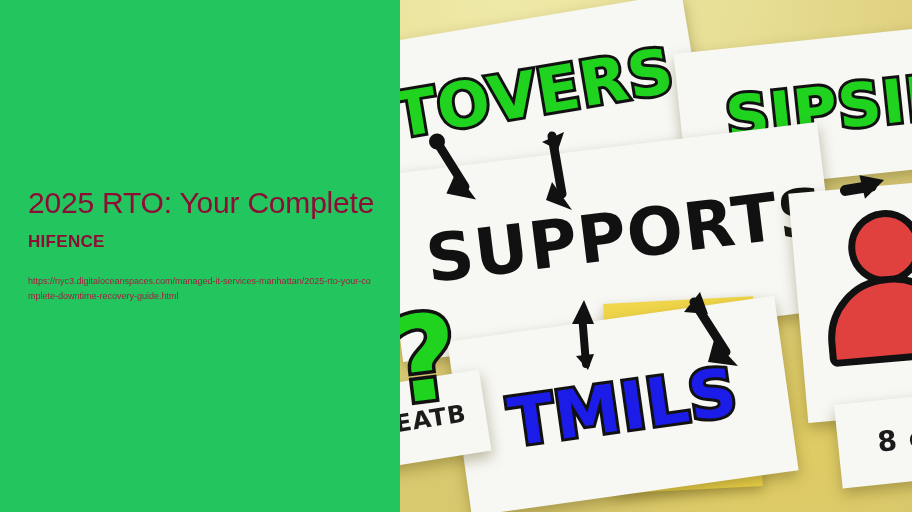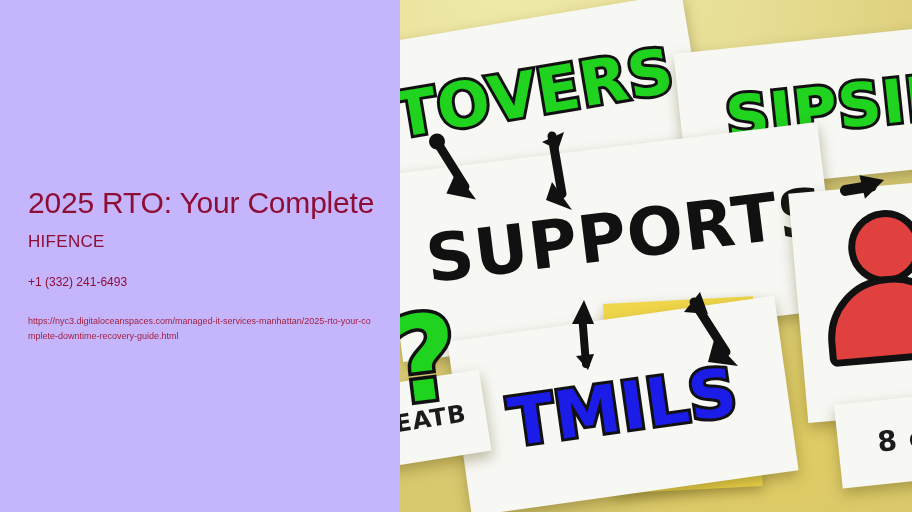--- a/index.html
+++ b/index.html
@@ -9,21 +9,21 @@
     background:#ffaf63;
   }
   #card{
     position:relative;width:912px;height:512px;overflow:hidden;
     display:flex;flex-direction:row;
   }
   
   #left-panel{
     position:relative;
     width:400px;height:512px;flex:0 0 400px;
-    background:#c4b5fd;
+    background:#22c55e;
     overflow:hidden;
   }
   #text-block{
     position:absolute;
     left:28px;top:186px;
     width:430px;           
   }
   #headline{
     color:#8e0d35;
     font-size:30px;
@@ -31,23 +31,23 @@
     font-weight:400;
     letter-spacing:-0.2px;
     white-space:nowrap;
     margin:0 0 12px 0;
   }
   #headline .hl-line{display:block;}
   #brand-name{
     color:#8e0d35;
     font-size:17px;
     line-height:21px;
-    font-weight:400;
+    font-weight:700;
     letter-spacing:.3px;
-    margin:0 0 20px 0;
+    margin:0 0 8px 0;
   }
   .contact-line{
     color:#8e0d35;
     font-size:12px;
     line-height:20px;
     font-weight:400;
     margin:0;
     white-space:nowrap;
   }
   #source-url{
@@ -185,21 +185,20 @@
   <div id="left-panel">
 
     <div id="text-block">
 
       <div id="headline">
         <span class="hl-line">2025 RTO: Your Complete</span>
       </div>
 
       <div id="brand-name">HIFENCE</div>
 
-      <div class="contact-line">+1 (332) 241-6493</div>
 
       <div id="source-url">https://nyc3.digitaloceanspaces.com/managed-it-services-manhattan/2025-rto-your-complete-downtime-recovery-guide.html</div>
 
     </div>
   </div>
 
   <div id="image-panel">
     <div class="bg-warm"></div>
 
     <div id="sheet-edge"></div>

